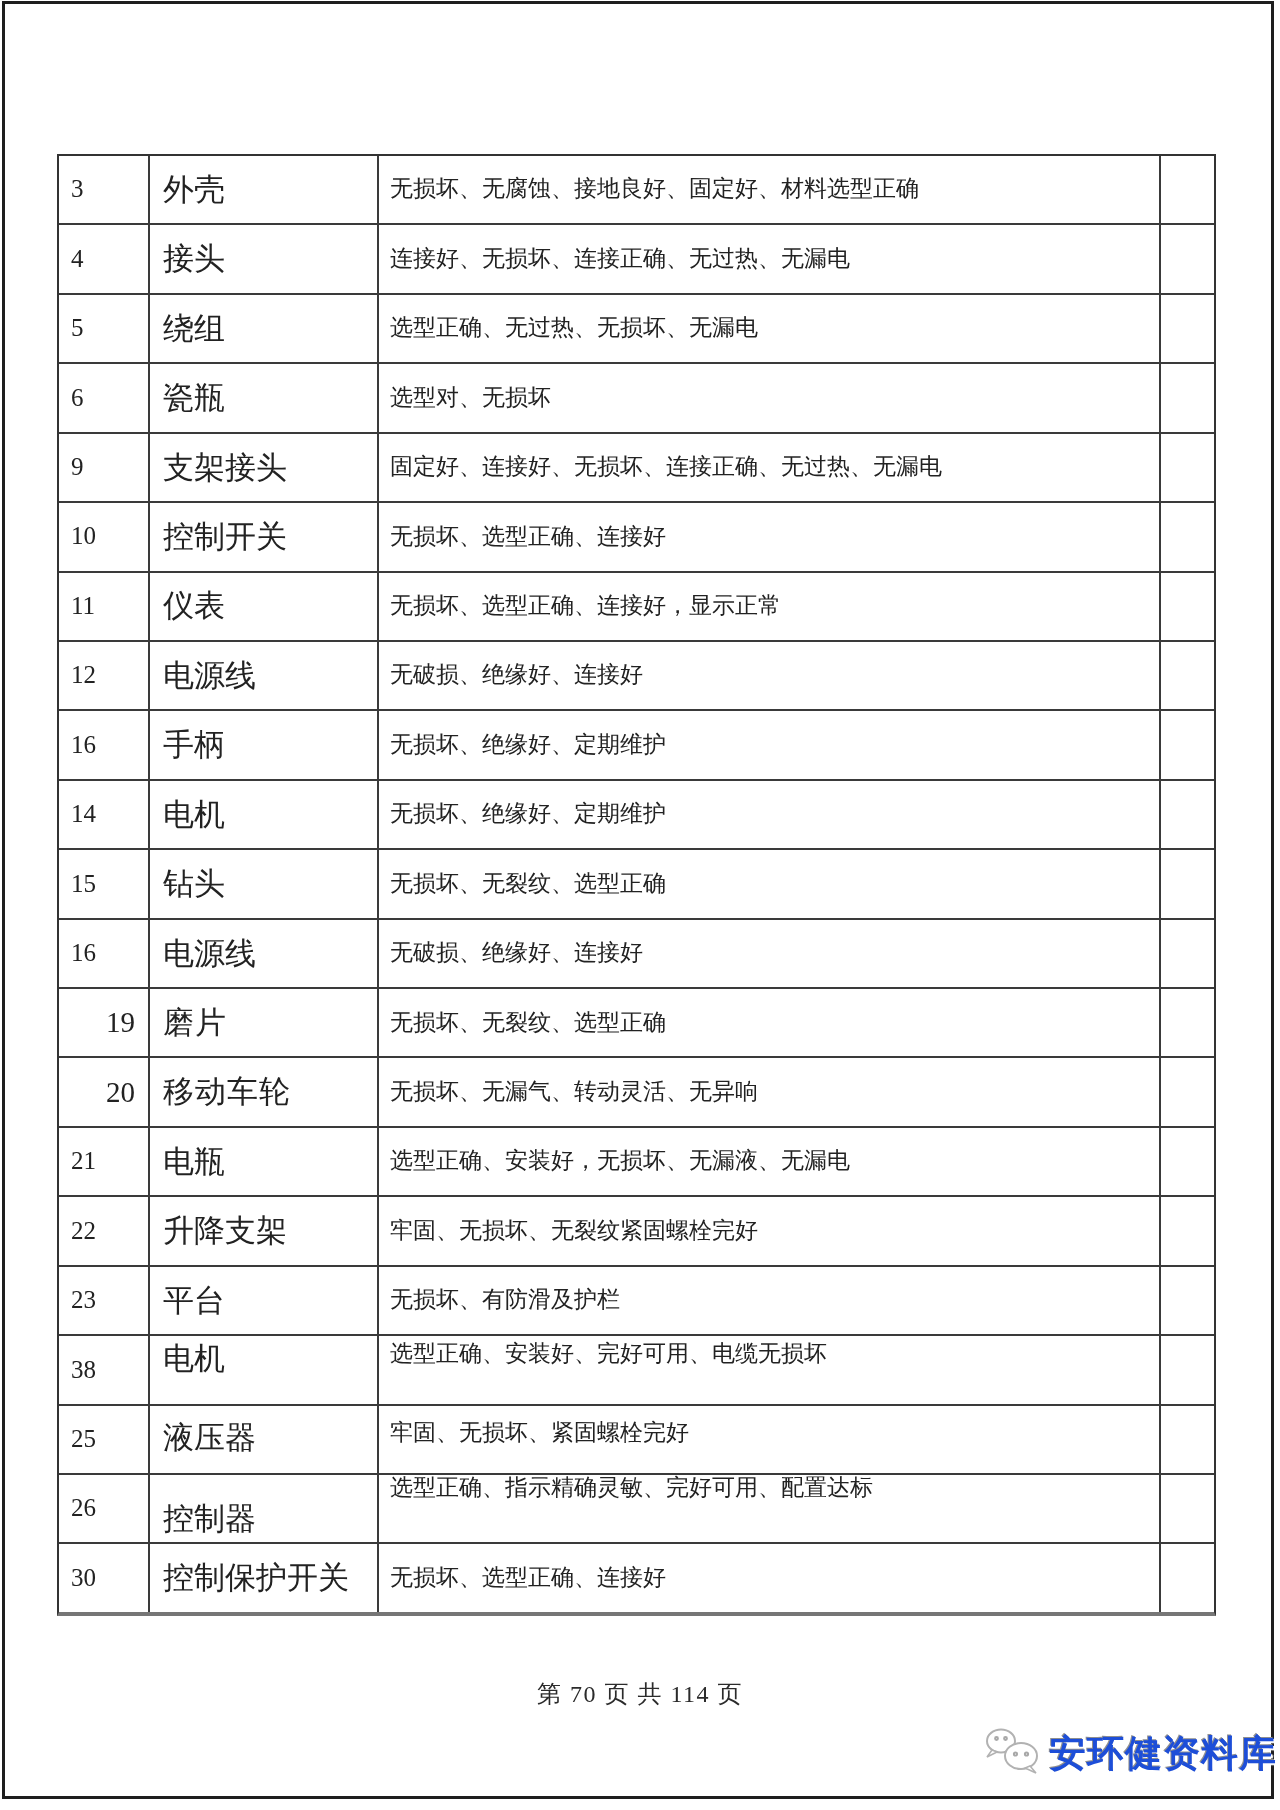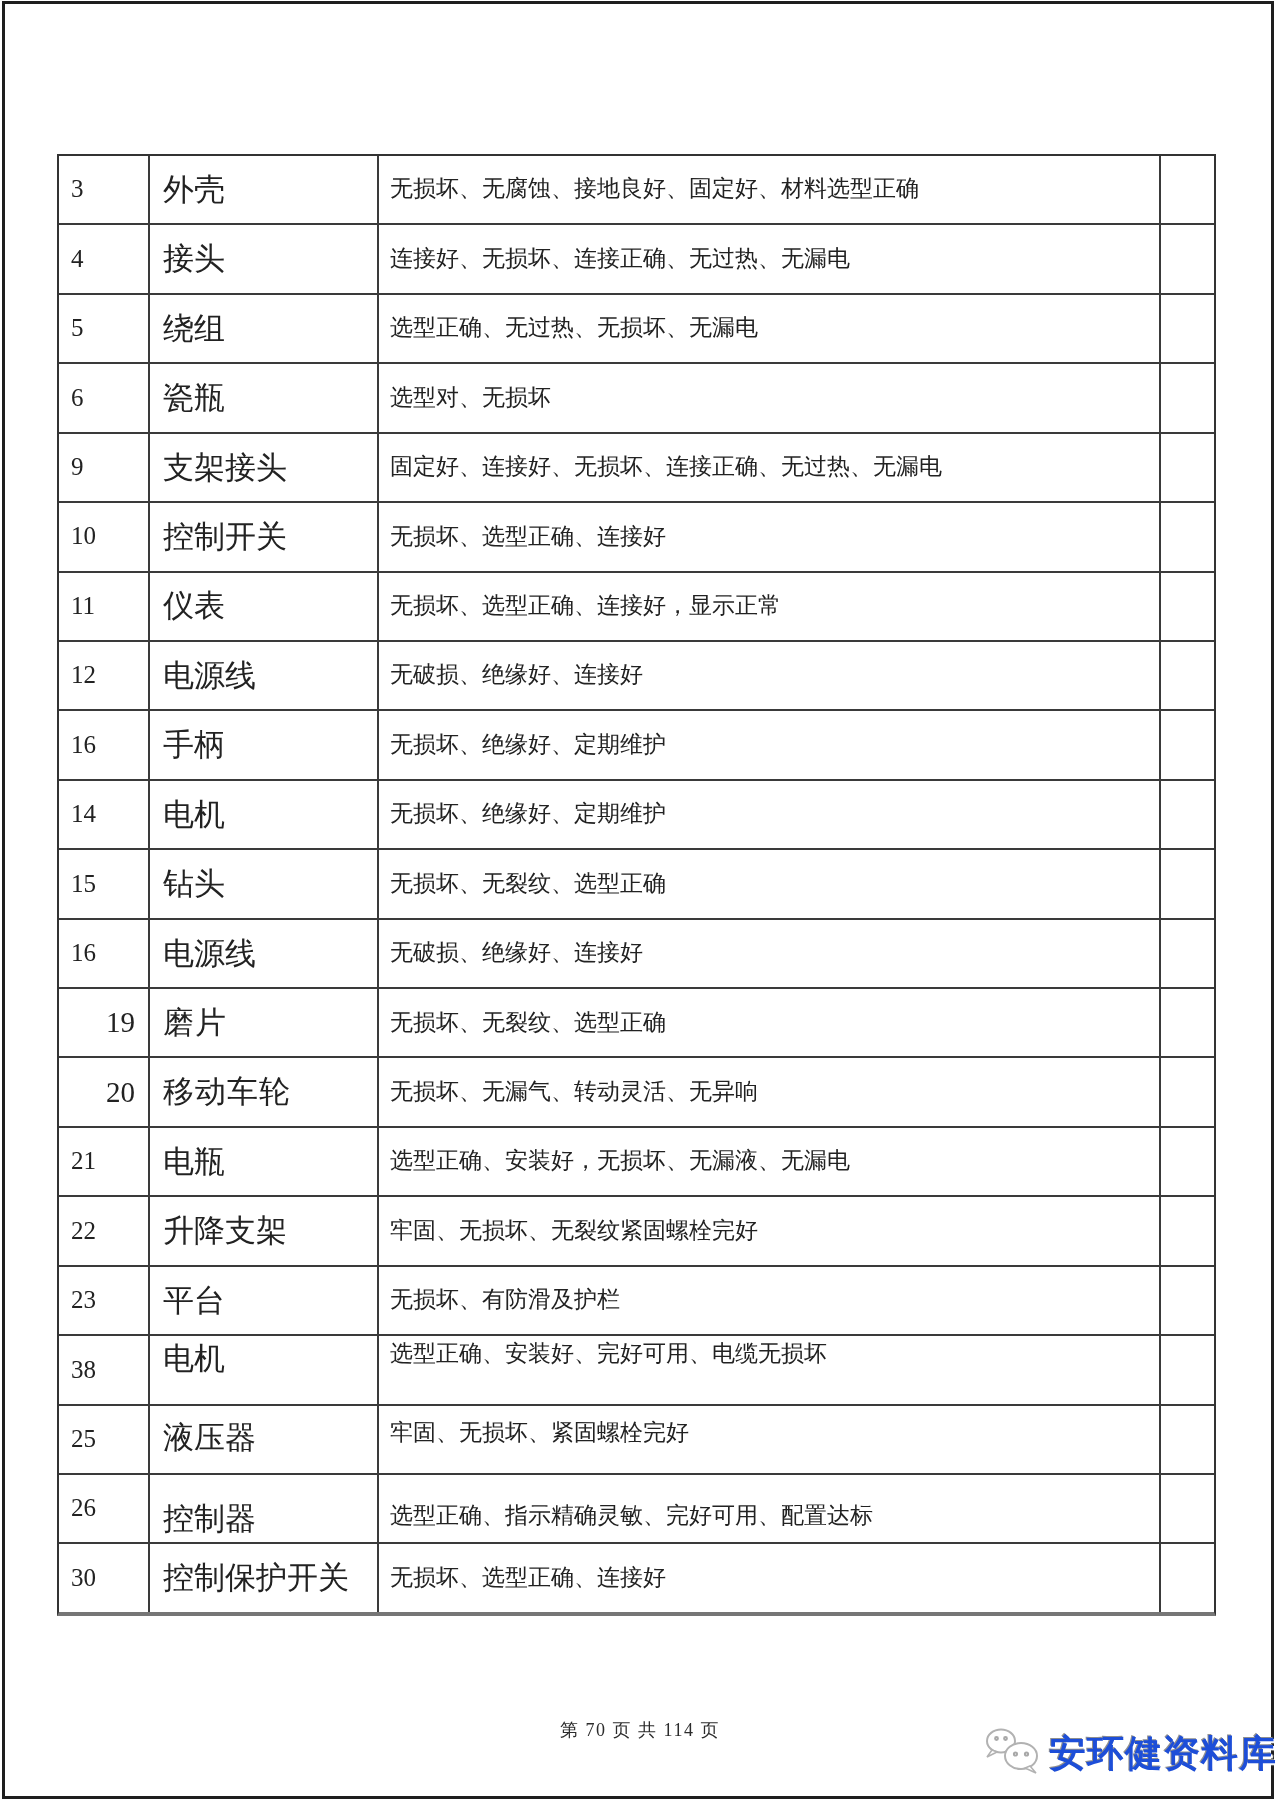--- a/index.html
+++ b/index.html
@@ -75,32 +75,31 @@
   .c-rem {
     flex: 1 1 0;
   }
   
   .row.lg .c-no   { font-size: 29px; padding-left: 47px; }
   .row.lg .c-name { font-size: 31px; letter-spacing: 1px; }
   
   .row.r24 .c-name, .row.r24 .c-crit { align-items: flex-start; padding-top: 5px; }
   .row.r25 .c-name, .row.r25 .c-crit { align-items: flex-start; padding-top: 14px; }
   .row.r26 .c-name { align-items: flex-start; padding-top: 26px; }
-  .row.r26 .c-crit { align-items: flex-end; padding-bottom: 13px; }
+  .row.r26 .c-crit { align-items: flex-start; padding-bottom: 21px; }
   
   .footer {
     position: absolute;
     left: 0;
     top: 1678px;
     width: 100%;
     text-align: center;
-    font-size: 18px;
+    font-size: 24px;
     letter-spacing: 1.5px;
     color: #2b2b2b;
-    margin-top: 40px;
   }
   
   .watermark {
     position: absolute;
     left: 984px;
     top: 1726px;
     display: flex;
     align-items: center;
     gap: 7px;
   }

